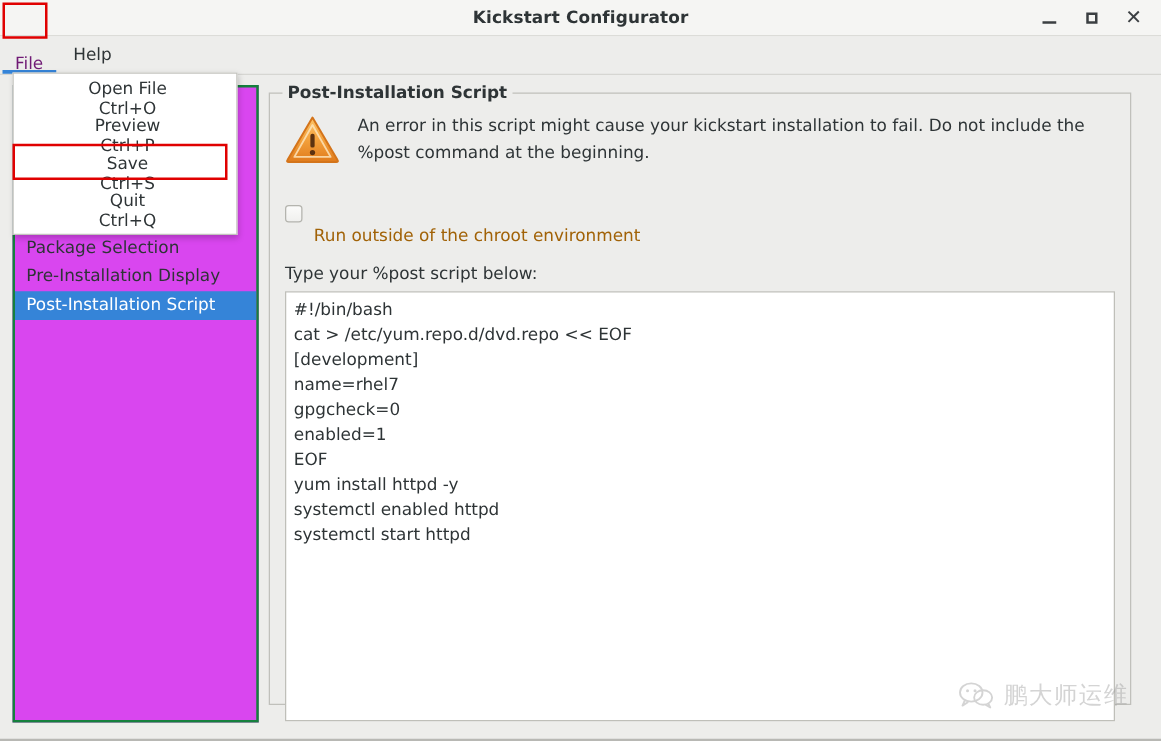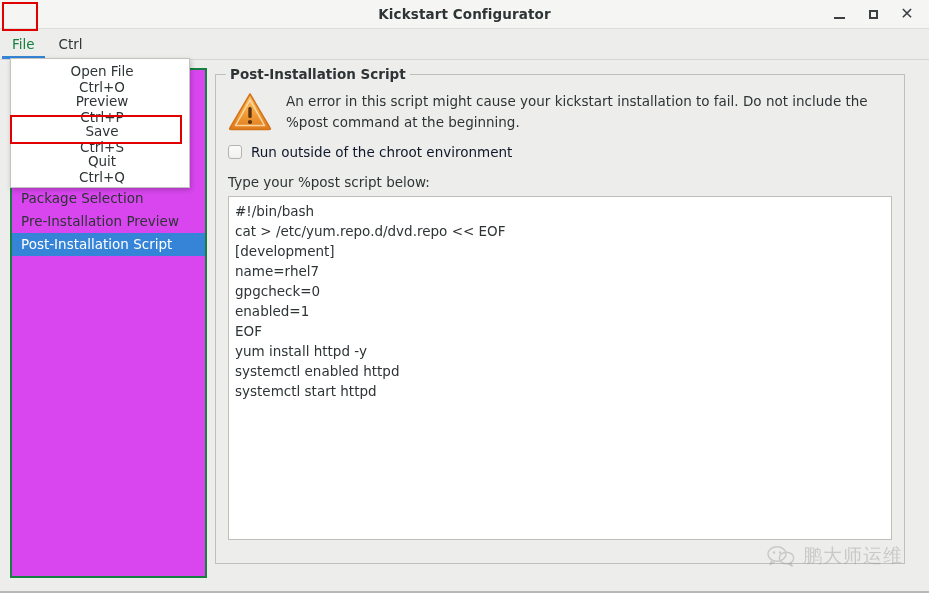--- a/index.html
+++ b/index.html
@@ -93,21 +93,22 @@
   }
   .menu-title {
     display: flex;
     align-items: center;
     padding: 0 12px;
     font-size: 13.5px;
     color: #2e3436;
     position: relative;
   }
   .menu-title.active {
-    color: #15803d;
+    color: #701a75;
+    align-items: flex-end;
   }
   .menu-title.active::after {
     content: "";
     position: absolute;
     left: 2px;
     right: 2px;
     bottom: 0;
     height: 3px;
     background: #3584d8;
   }
@@ -223,21 +224,22 @@
     width: 14px;
     height: 14px;
     border: 1px solid #b4b4ae;
     border-radius: 3px;
     background: linear-gradient(#fbfbfa, #f0f0ee);
     box-sizing: border-box;
     flex: 0 0 auto;
   }
   .check-label {
     font-size: 13.5px;
-    color: #0f172a;
+    color: #a16207;
+    margin-top: 36px;
   }
   .interp-field {
     flex: 1 1 auto;
     height: 28px;
     margin-left: 10px;
     margin-right: 1px;
     border: 1px solid #bcbcb6;
     border-radius: 4px;
     background: #f4f4f2;
     box-sizing: border-box;
@@ -343,21 +345,21 @@
         <div class="ico-close">✕</div>
       </div>
     </div>
   </div>
 
   <div class="menubar">
     <div class="menu-title active">
       <span>File</span>
     </div>
     <div class="menu-title">
-      <span>Ctrl</span>
+      <span>Help</span>
     </div>
   </div>
   <div class="annot-file"></div>
 
   <div class="content">
 
     <div class="sidebar">
       <div class="side-item">
         <span>Partition Information</span>
       </div>
@@ -370,21 +372,21 @@
       <div class="side-item">
         <span>Firewall Configuration</span>
       </div>
       <div class="side-item">
         <span>Display Configuration</span>
       </div>
       <div class="side-item">
         <span>Package Selection</span>
       </div>
       <div class="side-item">
-        <span>Pre-Installation Preview</span>
+        <span>Pre-Installation Display</span>
       </div>
       <div class="side-item selected">
         <span>Post-Installation Script</span>
       </div>
     </div>
 
     <div class="main">
       <div class="frame">
         <div class="frame-legend">Post-Installation Script</div>
         <div class="frame-inner">

